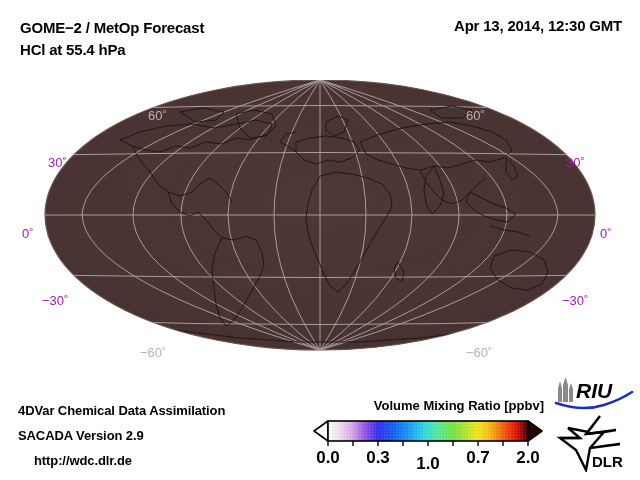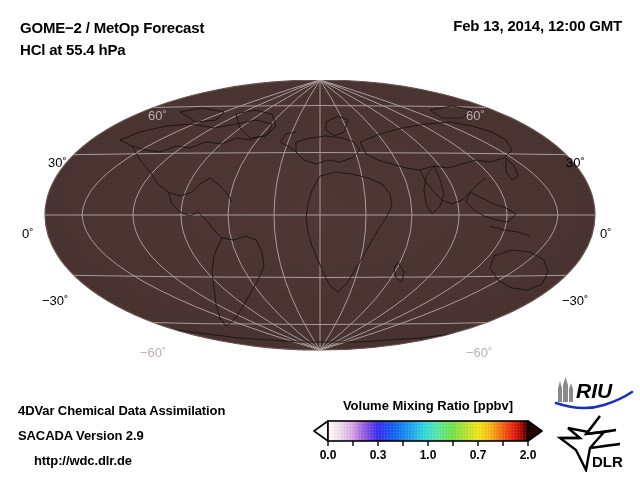--- a/index.html
+++ b/index.html
@@ -57,21 +57,21 @@
   #map-svg {
     position: absolute;
     left: 0;
     top: 0;
   }
 
   .lat-label {
     position: absolute;
     font-size: 13px;
     font-weight: normal;
-    color: #000000;
+    color: #a21caf;
     white-space: nowrap;
     font-family: "Liberation Sans", sans-serif;
   }
   .lat-label.inside {
     color: #b9b1b0;
   }
 
   
   .footer-line {
     position: absolute;
@@ -92,41 +92,41 @@
     left: 312px;
     top: 398px;
     width: 232px;
     height: 75px;
   }
   #colorbar-title {
     position: absolute;
     left: 0;
     top: 0;
     width: 232px;
-    text-align: center;
+    text-align: right;
     font-size: 13px;
     font-weight: bold;
     white-space: nowrap;
   }
   #colorbar-graphic {
     position: absolute;
     left: 0;
     top: 22px;
   }
   #colorbar-ticklabels {
     position: absolute;
     left: 0;
     top: 50px;
     width: 232px;
     height: 18px;
   }
   .cb-ticklabel {
     position: absolute;
     top: 0;
-    font-size: 12px;
+    font-size: 17px;
     font-weight: bold;
     transform: translateX(-50%);
     white-space: nowrap;
   }
 
   
   #logo-riu {
     position: absolute;
     left: 552px;
     top: 376px;
@@ -139,21 +139,21 @@
     top: 414px;
     width: 80px;
     height: 58px;
   }
 </style>
 </head>
 <body>
 
 <div id="header-title-line1">GOME−2 / MetOp Forecast</div>
 <div id="header-title-line2">HCl at 55.4 hPa</div>
-<div id="header-datetime">Feb 13, 2014, 12:00 GMT</div>
+<div id="header-datetime">Apr 13, 2014, 12:30 GMT</div>
 
 <div id="map-panel">
   <svg id="map-svg" width="640" height="300" viewBox="0 0 640 300">
     <defs>
       <clipPath id="globe-clip">
         <ellipse cx="320" cy="135" rx="275" ry="135"></ellipse>
       </clipPath>
       <pattern id="dither" width="4" height="4" patternUnits="userSpaceOnUse">
         <rect width="4" height="4" fill="#4a3432"></rect>
         <rect x="0" y="0" width="1" height="1" fill="#54403d" opacity="0.75"></rect>
@@ -317,21 +317,21 @@
         <line x1="41" x2="41" y1="21" y2="26"></line>
         <line x1="91" x2="91" y1="21" y2="26"></line>
         <line x1="141" x2="141" y1="21" y2="26"></line>
         <line x1="191" x2="191" y1="21" y2="26"></line>
       </g>
   </svg>
 
   <div id="colorbar-ticklabels">
       <div class="cb-ticklabel" style="left: 16px;">0.0</div>
       <div class="cb-ticklabel" style="left: 66px;">0.3</div>
-      <div class="cb-ticklabel" style="left: 116px;">1.0</div>
+      <div class="cb-ticklabel" style="left: 116px; margin-top: 6px;">1.0</div>
       <div class="cb-ticklabel" style="left: 166px;">0.7</div>
       <div class="cb-ticklabel" style="left: 216px;">2.0</div>
     </div>
 </div>
 
 <svg id="logo-riu" viewBox="0 0 84 34">
 
   <g fill="#8a8a8a">
     <path d="M6 26 L6 12 L8 5 L10 12 L10 26 Z"></path>
     <path d="M11 26 L11 9 L13.5 1 L16 9 L16 26 Z"></path>

